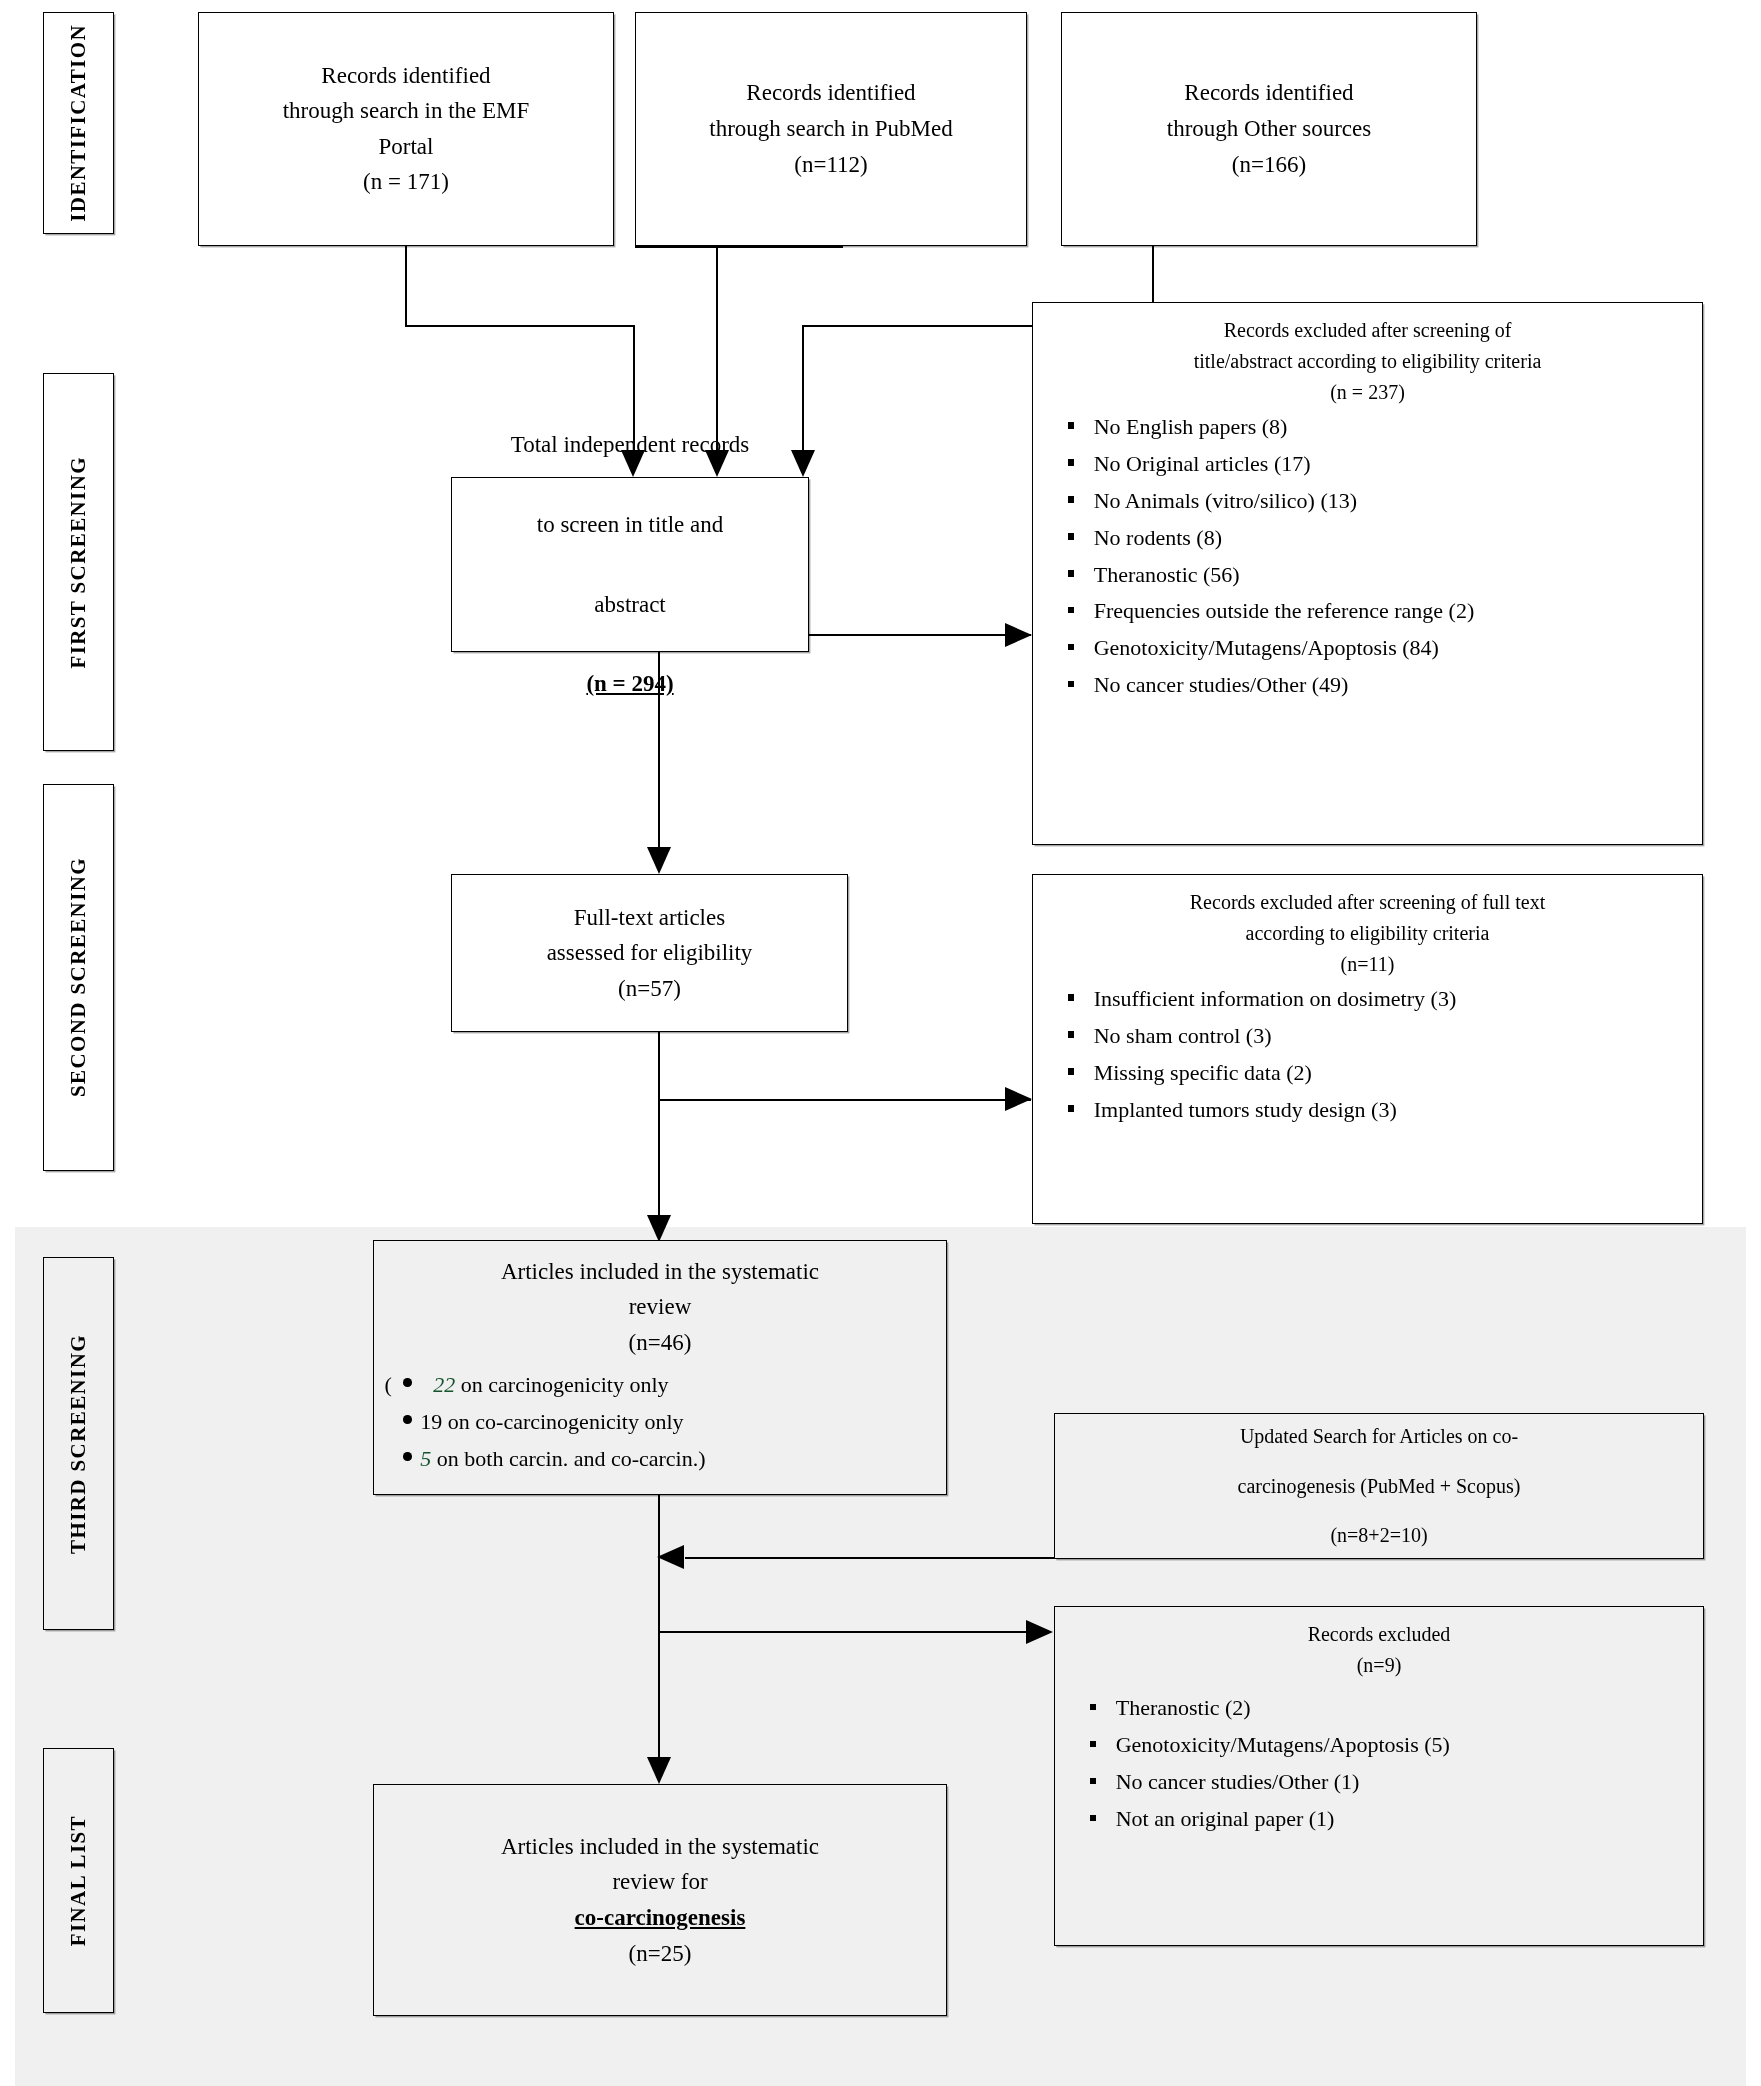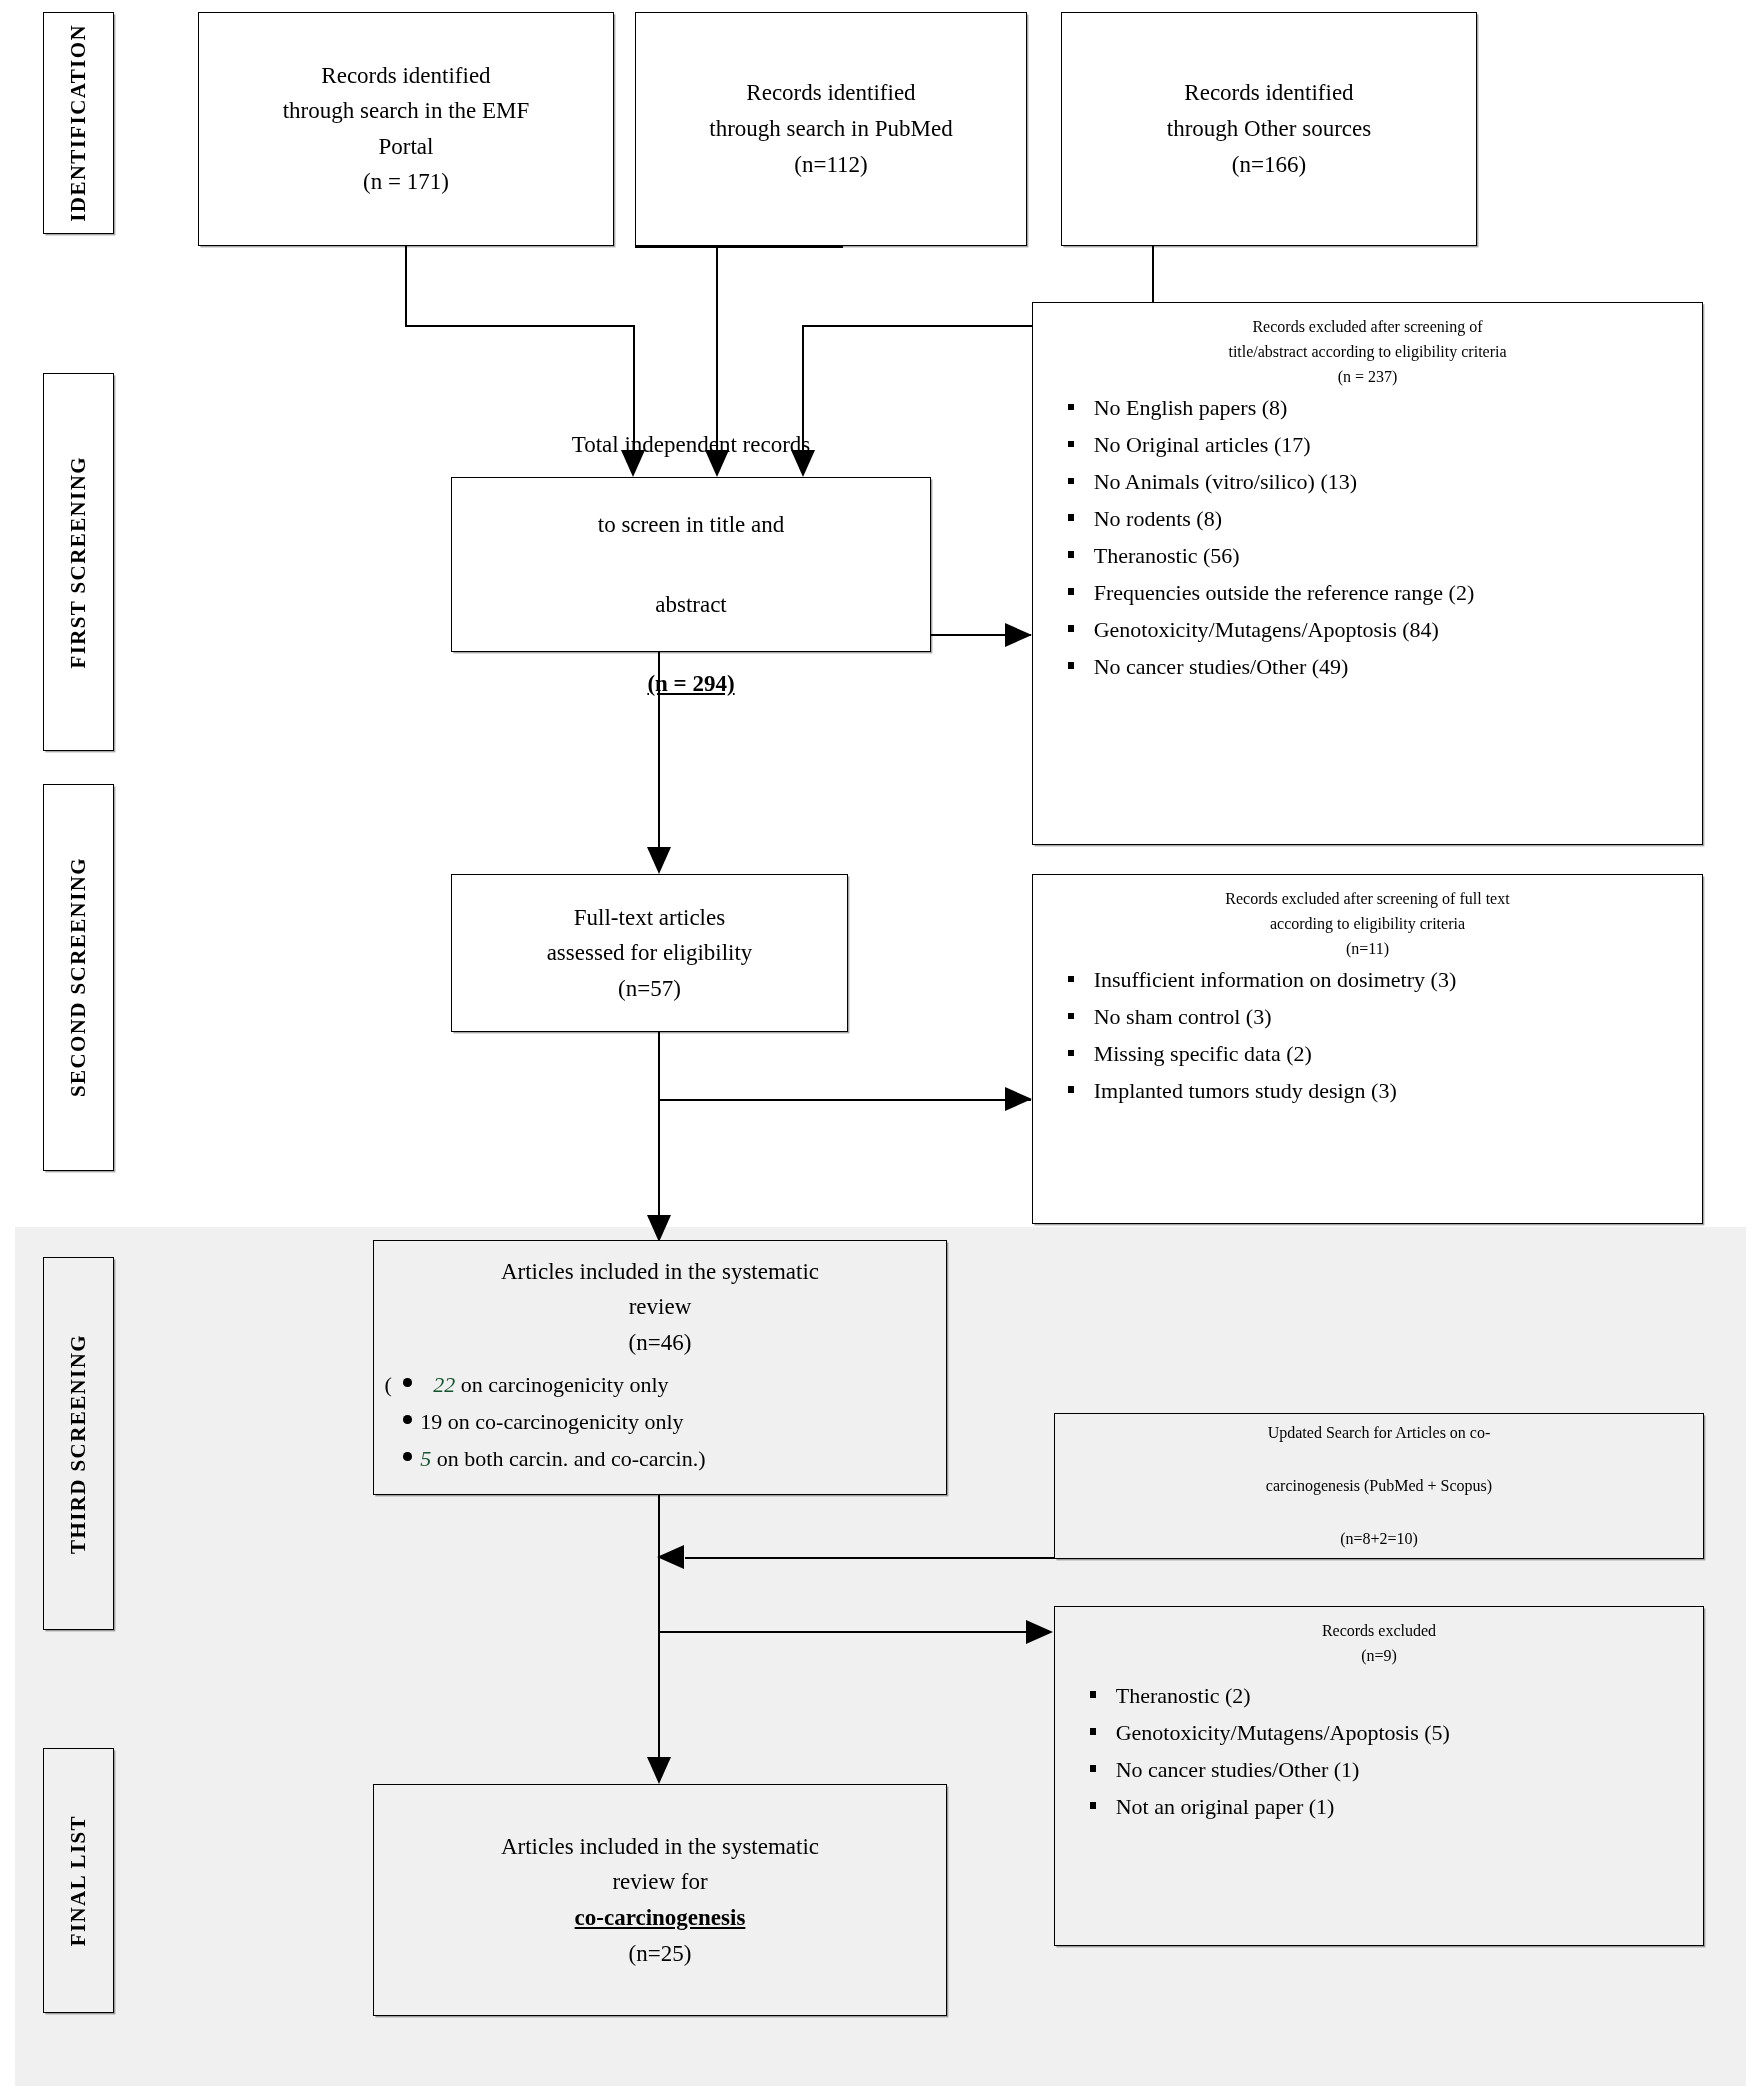--- a/index.html
+++ b/index.html
@@ -45,21 +45,21 @@
       border-top:27px solid #000;}
   .arrow-right{position:absolute;width:0;height:0;z-index:2;
       border-top:12.3px solid transparent;border-bottom:12.3px solid transparent;
       border-left:27px solid #000;}
   .arrow-left{position:absolute;width:0;height:0;z-index:2;
       border-top:12.3px solid transparent;border-bottom:12.3px solid transparent;
       border-right:27px solid #000;}
 
   .red{color:#14532d;font-style:italic;}
   .bold{font-weight:700;text-decoration:underline;}
-  .t46{font-size:16px;}
+  .t46{font-size:20px;}
   .t48{font-size:23px;}
 </style>
 </head>
 <body>
 
 <div class="grey-band"></div>
 
 <div class="stage" style="left:43px;top:11.8px;width:71px;height:222px;">
   <span>IDENTIFICATION</span>
 </div>
@@ -107,21 +107,21 @@
 <div class="vline" style="left:716px;top:246px;height:208px;"></div>
 <div class="arrow-down" style="left:705px;top:450px;"></div>
 
 <div class="vline" style="left:1152px;top:246px;height:81px;"></div>
 <div class="hline" style="left:802px;top:325px;width:352px;"></div>
 <div class="vline" style="left:802px;top:325px;height:128px;"></div>
 <div class="arrow-down" style="left:791px;top:450px;"></div>
 
 <div class="hline" style="left:635px;top:246px;width:208px;"></div>
 
-<div class="box" style="left:451px;top:477px;width:480px;height:175px;padding:6.6px 12.3px;gap:44px;">
+<div class="box" style="left:451px;top:477px;width:358px;height:175px;padding:6.6px 12.3px;gap:44px;">
   <span class="ln t48">Total independent records</span>
   <span class="ln t48">to screen in title and</span>
   <span class="ln t48">abstract</span>
   <span class="ln t48 bold">(n = 294)</span>
 </div>
 
 <div class="box" style="left:1032px;top:302px;width:671px;height:543px;padding:12.3px 4.7px;justify-content:flex-start;">
   <span class="ln t46">Records excluded after screening of</span>
   <span class="ln t46">title/abstract according to eligibility criteria</span>
   <span class="ln t46">(n = 237)</span>

